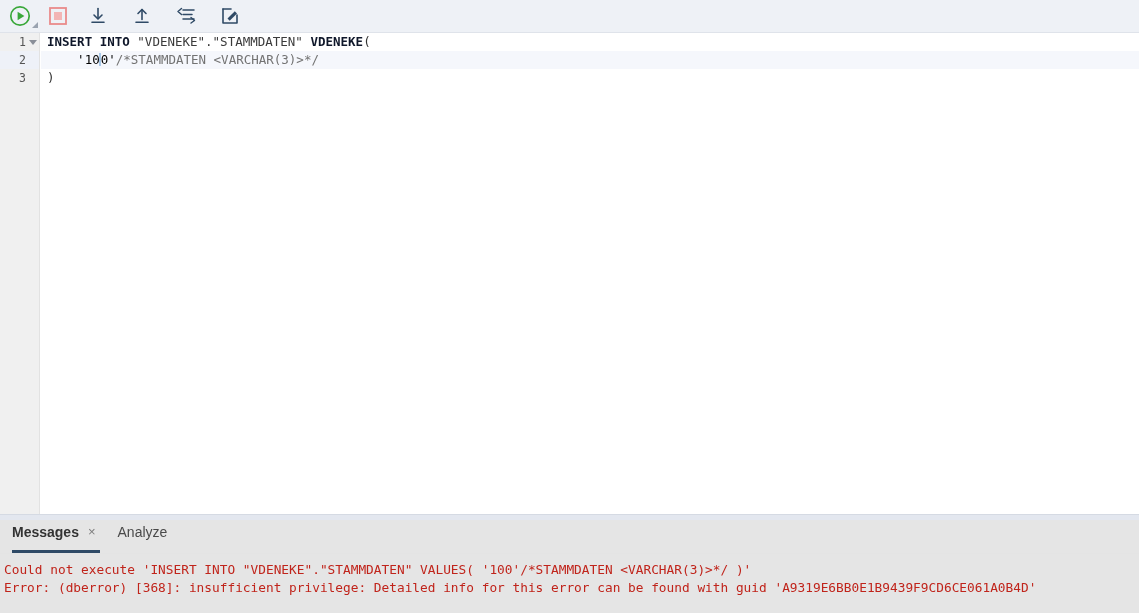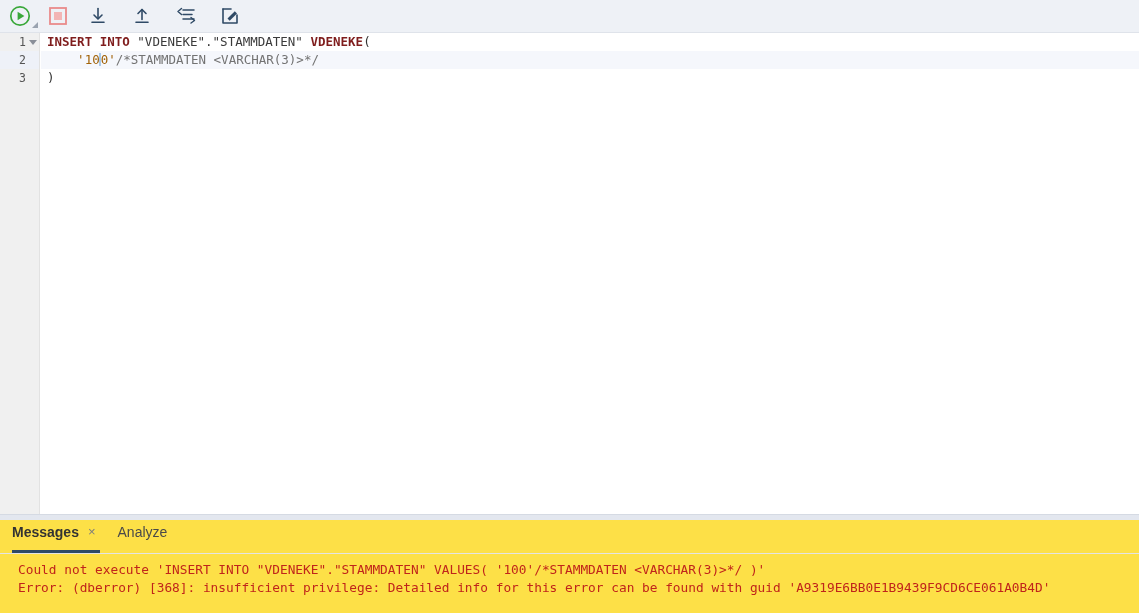--- a/index.html
+++ b/index.html
@@ -98,23 +98,23 @@
   }
   .gutter-line.active { background: #eef1f8; }
   .fold {
     position: absolute;
     right: 2px; top: 7px;
     width: 0; height: 0;
     border-left: 4px solid transparent;
     border-right: 4px solid transparent;
     border-top: 5px solid #8a8f99;
   }
-  .kw { color: #7f1d1d; font-weight: bold; }
+  .kw { color: #0f172a; font-weight: bold; }
   .ident { color: #3b3b3b; }
-  .str { color: #a16207; }
+  .str { color: #000000; }
   .cmt { color: #737373; }
   .plain { color: #333333; }
   .caret {
     display: inline-block;
     width: 1px;
     height: 13px;
     background: #9cc3e8;
     vertical-align: -2px;
     margin: 0 -0.5px;
     border-left: 2px solid #a9c9e9;
@@ -125,21 +125,21 @@
     position: absolute;
     left: 0; top: 514px;
     width: 1139px; height: 6px;
     background: #e3e7ef;
     border-top: 1px solid #d5dae3;
   }
   .panel {
     position: absolute;
     left: 0; top: 520px;
     width: 1139px; height: 93px;
-    background: #fde047;
+    background: #e5e5e5;
   }
   .tabbar {
     position: relative;
     height: 34px;
     display: flex;
     align-items: flex-end;
     border-bottom: 1px solid #e4e4e4;
     padding-left: 12px;
   }
   .tab {
@@ -163,21 +163,21 @@
     background: #2f4a66;
   }
   .tab-close {
     font-size: 13px;
     color: #7d7d7d;
     line-height: 34px;
   }
   .tab-spacer { width: 10px; }
 
   .messages {
-    padding: 7px 0 0 18px;
+    padding: 7px 0 0 4px;
     font-family: "DejaVu Sans Mono", monospace;
     font-size: 12.8px;
     line-height: 18px;
     color: #c0241b;
     white-space: pre;
     overflow: hidden;
   }
   .msg-line { white-space: pre; }
 </style>
 </head>

